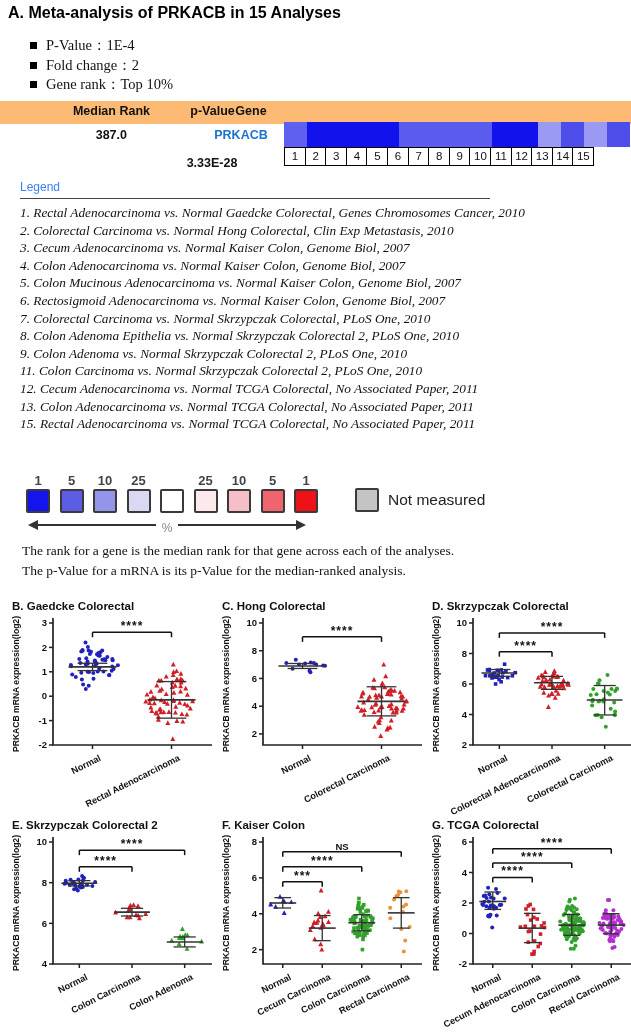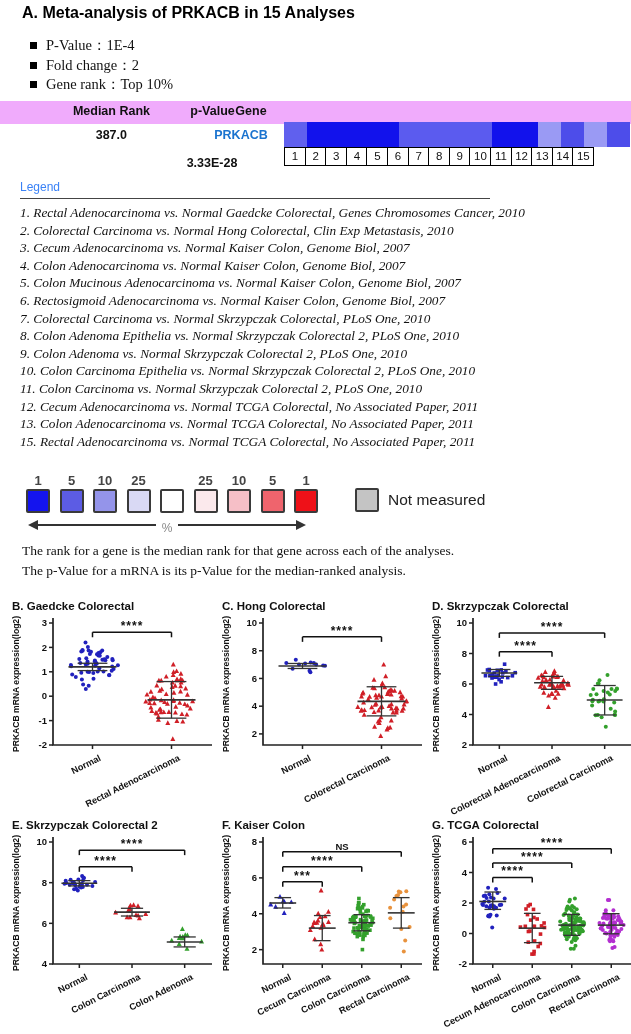--- a/index.html
+++ b/index.html
@@ -1,25 +1,25 @@
 <!DOCTYPE html>
 <html><head>
 <meta charset="utf-8">
 <style>
   html,body{margin:0;padding:0;background:#fff;}
   .page{position:relative;width:631px;height:1034px;background:#fff;overflow:hidden;
         font-family:"Liberation Sans",sans-serif;color:#111;}
-  .fig-title{position:absolute;left:8px;top:4px;font-size:16px;font-weight:bold;color:#000;margin-left:14px;}
+  .fig-title{position:absolute;left:8px;top:4px;font-size:16px;font-weight:bold;color:#000;}
   
   #bullets{position:absolute;left:30px;top:36px;font-family:"Liberation Serif",serif;font-size:14.5px;}
   .bullet{display:flex;align-items:center;height:19.5px;}
   .bullet .sq{width:7px;height:7px;background:#000;margin-right:9px;flex:0 0 auto;}
   
   .rank-table{position:absolute;left:0;top:101px;width:631px;height:68px;font-size:12.5px;}
-  .thead{position:absolute;left:0;top:0;width:631px;height:23px;background:#f0abfc;font-weight:bold;}
+  .thead{position:absolute;left:0;top:0;width:631px;height:23px;background:#fdba74;font-weight:bold;}
   .h-rank{position:absolute;left:30px;top:3px;width:120px;text-align:right;}
   .h-p{position:absolute;left:175px;top:3px;width:75px;text-align:center;}
   .h-gene{position:absolute;left:222px;top:3px;width:58px;text-align:center;}
   .trow{position:absolute;left:0;top:23px;height:22px;line-height:22px;font-weight:bold;width:631px;}
   .v-rank{position:absolute;left:30px;width:97px;text-align:right;}
   .v-p{position:absolute;left:172px;width:80px;text-align:center;margin-top:28px;}
   .v-gene{position:absolute;left:212px;width:58px;text-align:center;}
   #heat-cells{position:absolute;left:284px;top:21px;height:25px;display:flex;}
   .hcell{width:23.1px;height:25px;}
   #heat-nums{position:absolute;left:284px;top:46px;display:flex;}
@@ -132,21 +132,20 @@
     <div id="legend-list">
         <div class="litem">1. Rectal Adenocarcinoma vs. Normal Gaedcke Colorectal, Genes Chromosomes Cancer, 2010</div>
         <div class="litem">2. Colorectal Carcinoma vs. Normal Hong Colorectal, Clin Exp Metastasis, 2010</div>
         <div class="litem">3. Cecum Adenocarcinoma vs. Normal Kaiser Colon, Genome Biol, 2007</div>
         <div class="litem">4. Colon Adenocarcinoma vs. Normal Kaiser Colon, Genome Biol, 2007</div>
         <div class="litem">5. Colon Mucinous Adenocarcinoma vs. Normal Kaiser Colon, Genome Biol, 2007</div>
         <div class="litem">6. Rectosigmoid Adenocarcinoma vs. Normal Kaiser Colon, Genome Biol, 2007</div>
         <div class="litem">7. Colorectal Carcinoma vs. Normal Skrzypczak Colorectal, PLoS One, 2010</div>
         <div class="litem">8. Colon Adenoma Epithelia vs. Normal Skrzypczak Colorectal 2, PLoS One, 2010</div>
         <div class="litem">9. Colon Adenoma vs. Normal Skrzypczak Colorectal 2, PLoS One, 2010</div>
-        <div class="litem">10. Colon Carcinoma Epithelia vs. Normal Skrzypczak Colorectal 2, PLoS One, 2010</div>
         <div class="litem">11. Colon Carcinoma vs. Normal Skrzypczak Colorectal 2, PLoS One, 2010</div>
         <div class="litem">12. Cecum Adenocarcinoma vs. Normal TCGA Colorectal, No Associated Paper, 2011</div>
         <div class="litem">13. Colon Adenocarcinoma vs. Normal TCGA Colorectal, No Associated Paper, 2011</div>
         <div class="litem">15. Rectal Adenocarcinoma vs. Normal TCGA Colorectal, No Associated Paper, 2011</div>
       </div>
   </div>
 
   <div class="scale-sec">
     <div id="scale-squares">
         <div class="sq-item">

